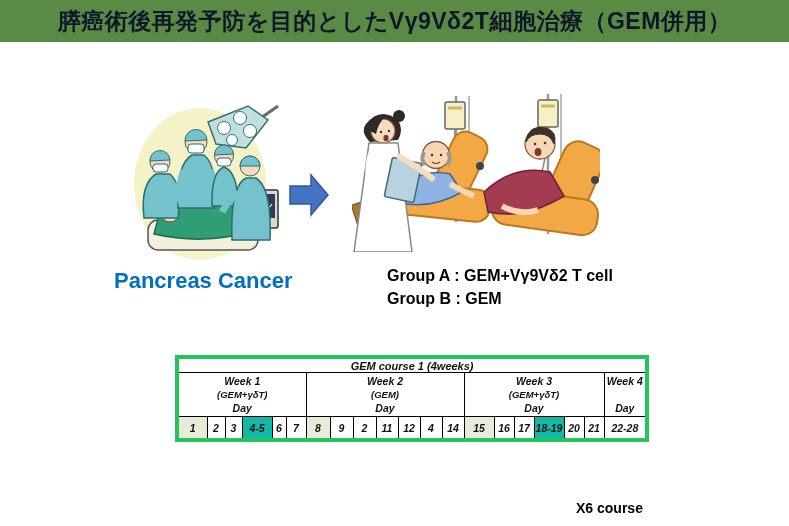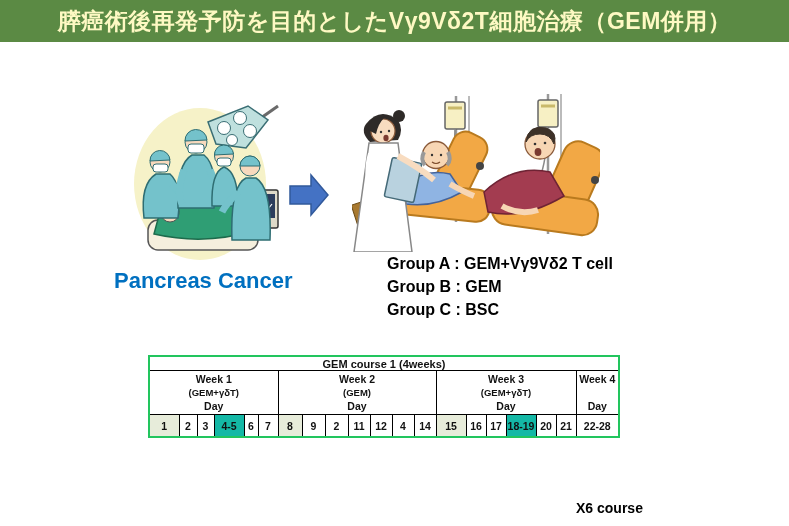--- a/index.html
+++ b/index.html
@@ -2,38 +2,38 @@
 <html><head>
 <meta charset="utf-8">
 <style>
   html,body{margin:0;padding:0;background:#fff;}
   #slide{
     position:relative;width:789px;height:526px;background:#ffffff;
     font-family:"Liberation Sans",sans-serif;overflow:hidden;
   }
   .header-bar{
     position:absolute;left:0;top:0;width:789px;height:42px;
-    background:#5b8a44;color:#fef9c3;
+    background:#5b8a44;color:#0f172a;
     display:flex;align-items:center;justify-content:center;
     font-weight:bold;font-size:23px;letter-spacing:.5px;white-space:nowrap;
   }
   .surgery-fig{position:absolute;left:126px;top:100px;width:168px;height:164px;}
   .pancreas-caption{
     position:absolute;left:114px;top:268px;width:170px;text-align:center;
     color:#0070c0;font-weight:bold;font-size:22px;white-space:nowrap;
   }
   .flow-arrow{position:absolute;left:289px;top:173px;width:42px;height:44px;}
   .infusion-fig{position:absolute;left:352px;top:94px;width:248px;height:158px;}
   .groups{
-    position:absolute;left:387px;top:252px;
+    position:absolute;left:387px;top:264px;
     font-size:16px;font-weight:bold;color:#000;line-height:23px;white-space:nowrap;
   }
   table.gem{
-    position:absolute;left:148px;top:355px;width:470px;
-    border-collapse:collapse;table-layout:fixed;border:2px solid #22c55e;
+    position:absolute;left:175px;top:355px;width:470px;
+    border-collapse:collapse;table-layout:fixed;border:4px solid #22c55e;font-style:italic;
   }
   table.gem td{
     border:1px solid #000;text-align:center;vertical-align:middle;
     padding:0 1px;font-size:10.5px;font-weight:bold;color:#111;overflow:hidden;
   }
   tr.title-row td{height:13px;font-size:11px;}
   tr.week-row td{height:43px;padding:0;}
   .wk{display:flex;flex-direction:column;justify-content:space-between;height:43px;padding:2px 0;box-sizing:border-box;}
   .wk .sub{font-weight:bold;font-size:9.5px;}
   tr.day-row td{height:21px;}
@@ -153,21 +153,20 @@
     <ellipse cx="34" cy="44" rx="2.6" ry="3.2" fill="#7a3a30"></ellipse>
     <path d="M17 49 L46 49 L60 158 L2 158 Z" fill="#ffffff" stroke="#888" stroke-width="1.5"></path>
     <rect x="36" y="66" width="30" height="40" rx="2" fill="#b9d2df" stroke="#456a78" stroke-width="1.5" transform="rotate(12 51 86)"></rect>
     <path d="M46 62 Q68 74 82 86" stroke="#f8dcc0" stroke-width="6" fill="none"></path>
     <path d="M20 60 Q14 80 22 96" stroke="#ffffff" stroke-width="8" fill="none"></path>
   </svg>
 
   <div class="groups">
     <div>Group A : GEM+Vγ9Vδ2 T cell</div>
     <div>Group B : GEM</div>
-    <div>Group C : BSC</div>
   </div>
 
   <table class="gem">
     <colgroup>
       <col style="width:30px">
         <col style="width:18px">
         <col style="width:17px">
         <col style="width:30px">
         <col style="width:14px">
         <col style="width:20px">

